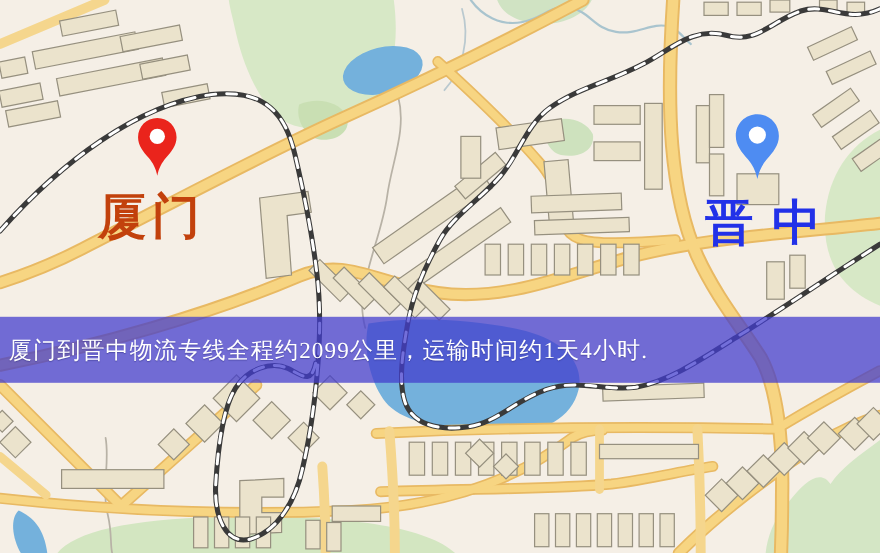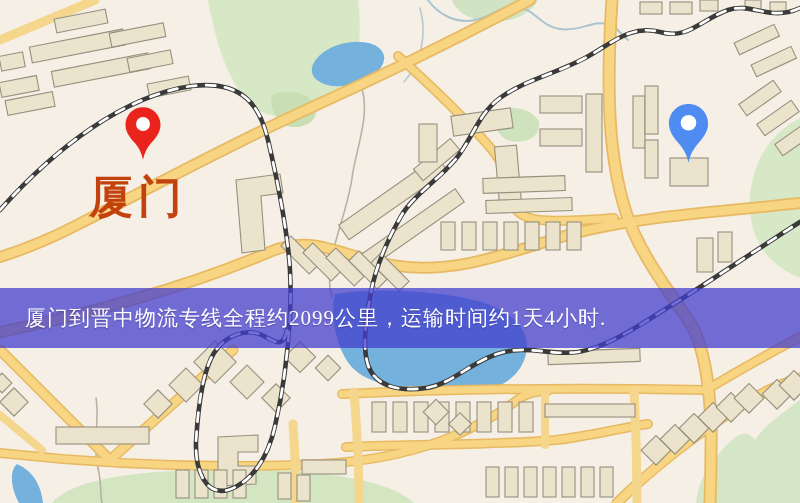--- a/index.html
+++ b/index.html
@@ -6,21 +6,21 @@
   #stage{position:relative;width:800px;height:503px;overflow:hidden;
          font-family:"Liberation Sans","DejaVu Sans",sans-serif;background:#f5efe6;}
   #map-art{position:absolute;left:0;top:0;width:800px;height:503px;filter:blur(.45px) saturate(.96);}
   .pin{position:absolute;z-index:3;}
   .pin-label{position:absolute;z-index:4;font-family:"Liberation Serif","DejaVu Serif",serif;
              font-weight:bold;font-size:44px;line-height:1;white-space:nowrap;}
   #origin-label{left:89px;top:176px;color:#c2410c;letter-spacing:5px;}
   #dest-label{left:641px;top:181px;color:#2231e8;letter-spacing:17px;}
   #banner{position:absolute;left:0;top:288px;width:800px;height:60px;z-index:5;
           background:rgba(66,61,205,0.74);display:flex;align-items:center;}
-  #banner .txt{color:#ffffff;font-size:21px;padding-left:25px;letter-spacing:1px;
+  #banner .txt{color:#ffffff;font-size:21px;padding-left:8px;letter-spacing:1px;
                font-family:"Liberation Serif","DejaVu Serif",serif;text-shadow:0 1px 1px rgba(40,40,120,.45);}
 </style>
 </head>
 <body>
 
 <div id="stage">
 
   <svg id="map-art" viewBox="0 0 800 503" xmlns="http://www.w3.org/2000/svg">
     <rect x="0" y="0" width="800" height="503" fill="#f5efe6"></rect>
 
@@ -200,18 +200,19 @@
   <svg class="pin" style="left:122px;top:101px" width="42" height="67" viewBox="0 0 60 84">
     <path d="M30 3 C16 3 5 14 5 28 C5 39 12 47 19 55 C24 61 28 68 30 78 C32 68 36 61 41 55 C48 47 55 39 55 28 C55 14 44 3 30 3 Z" fill="#ea241c"></path>
     <circle cx="30" cy="27" r="10" fill="#ffffff"></circle>
   </svg>
   <div class="pin-label" id="origin-label">厦门</div>
 
   <svg class="pin" style="left:665px;top:100px" width="47" height="69" viewBox="0 0 60 84">
     <path d="M30 3 C16 3 5 14 5 28 C5 39 12 47 19 55 C24 61 28 68 30 78 C32 68 36 61 41 55 C48 47 55 39 55 28 C55 14 44 3 30 3 Z" fill="#4e8cf2"></path>
     <circle cx="30" cy="27" r="10" fill="#ffffff"></circle>
   </svg>
+  <div class="pin-label" id="dest-label">晋中</div>
 
   <div id="banner">
     <span class="txt">厦门到晋中物流专线全程约2099公里，运输时间约1天4小时.</span>
   </div>
 
 </div>
 
 </body></html>

